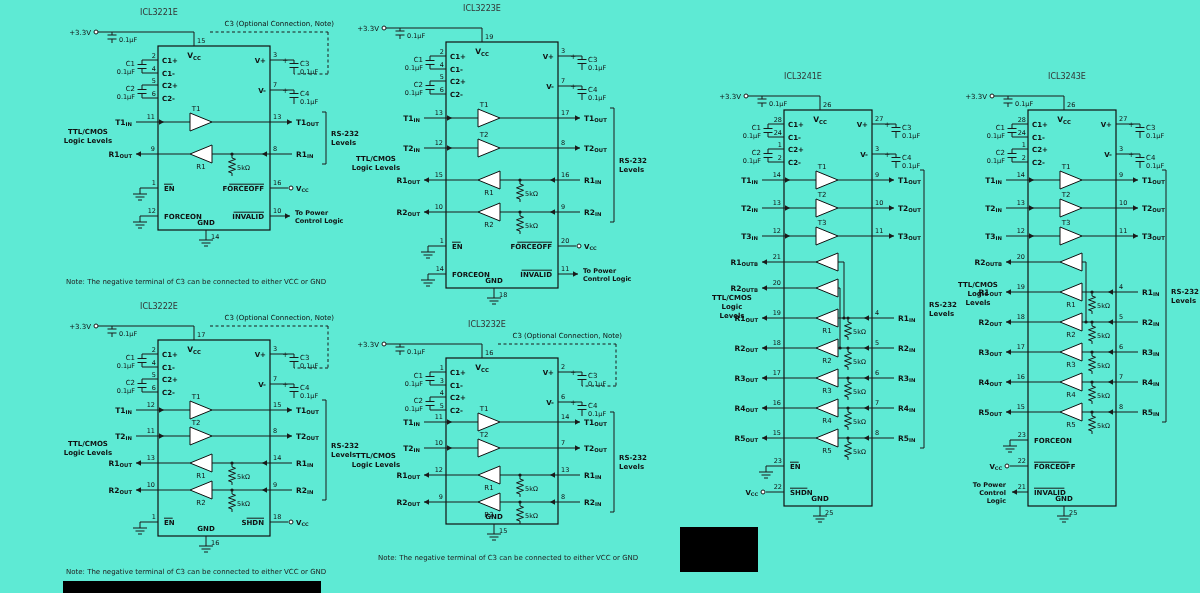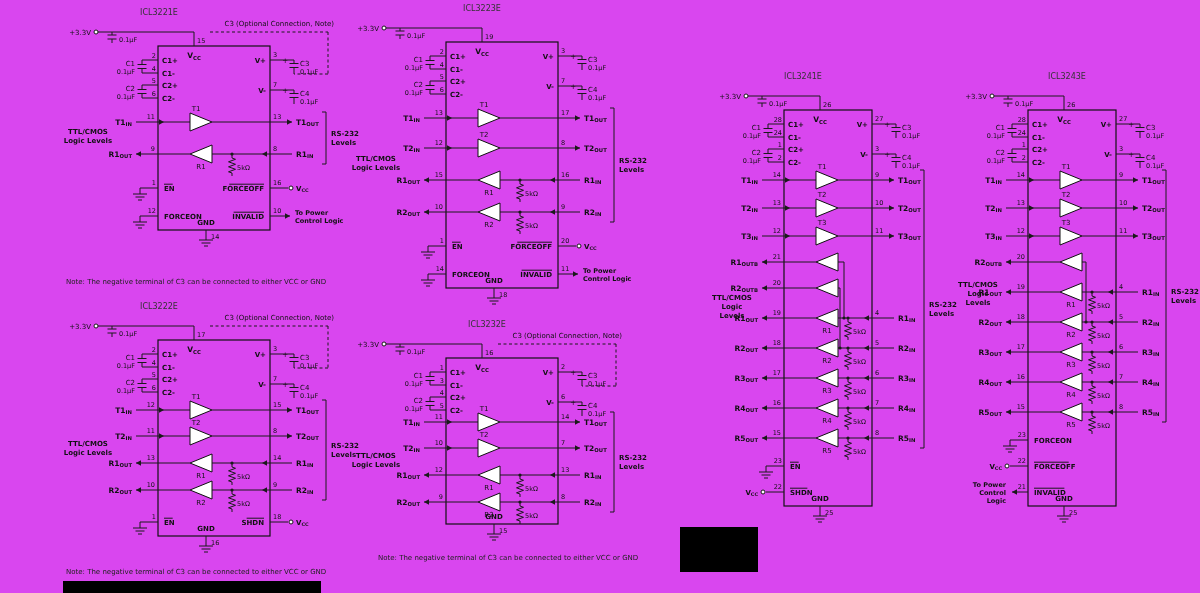--- a/index.html
+++ b/index.html
@@ -1,16 +1,16 @@
 <!DOCTYPE html>
 <html><head>
 <meta charset="utf-8">
 <style>
   html,body{margin:0;padding:0;background:#fff;}
-  .page{position:relative;width:1200px;height:593px;background:#d946ef;overflow:hidden;
+  .page{position:relative;width:1200px;height:593px;background:#5eead4;overflow:hidden;
         font-family:"DejaVu Sans",sans-serif;}
   svg{display:block;}
   text{font-family:"DejaVu Sans",sans-serif;}
 </style>
 </head>
 <body>
 
 <div class="page">
   <svg id="schematic" width="1200" height="593" viewBox="0 0 1200 593">
       <g>

